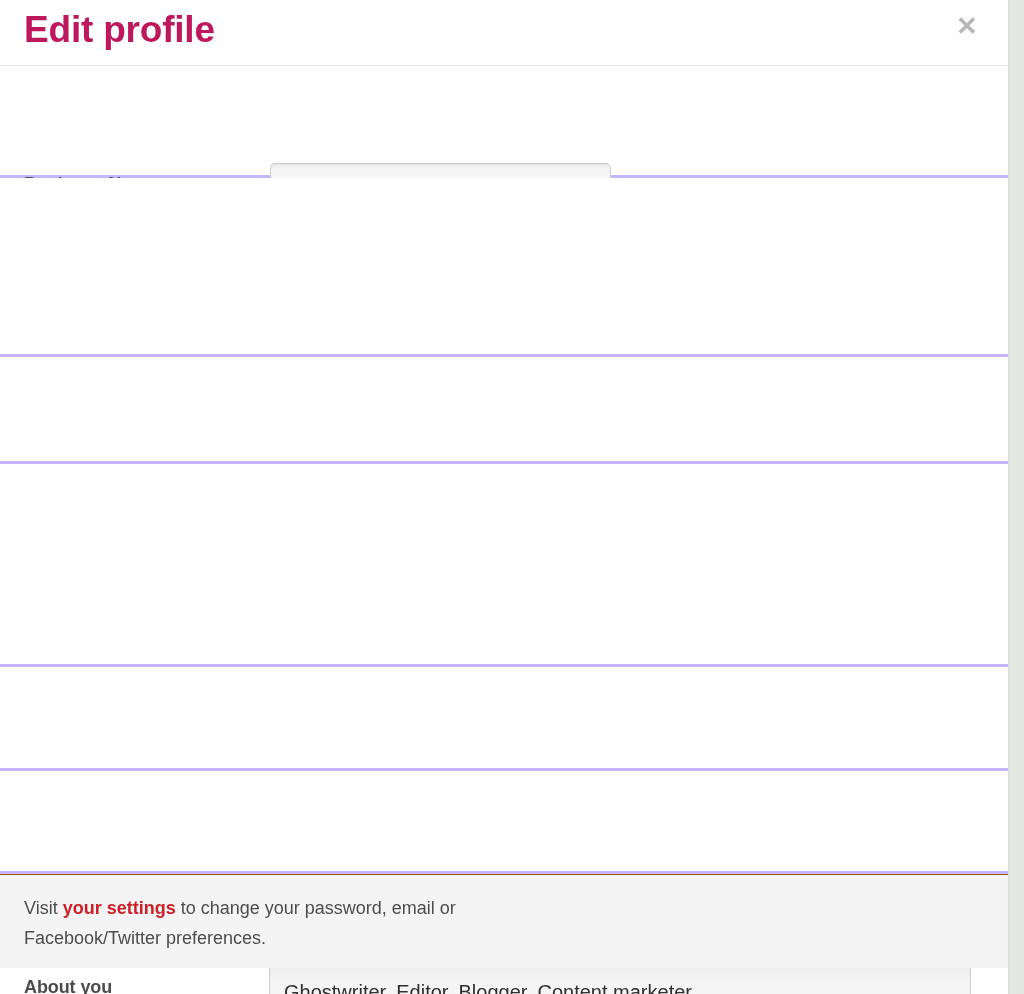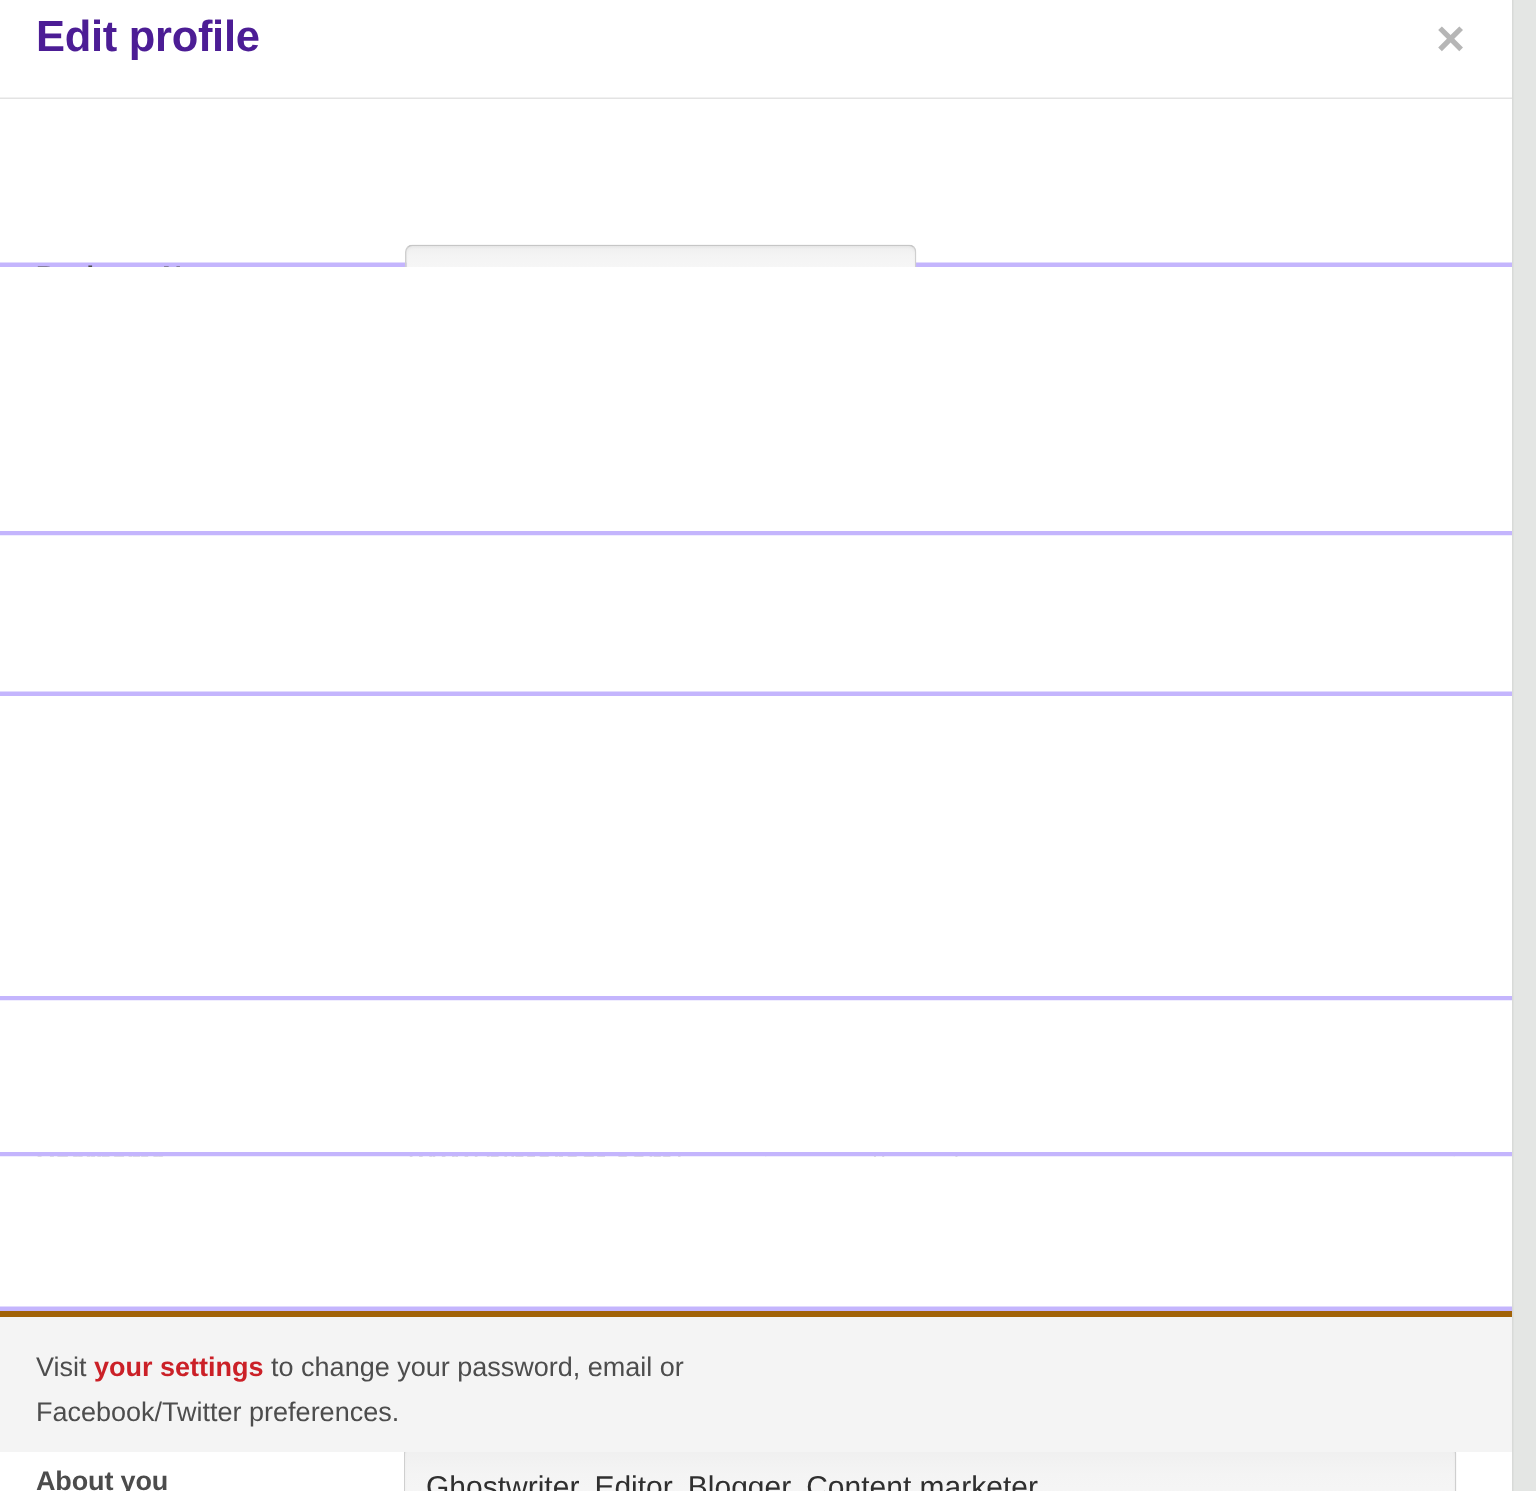--- a/index.html
+++ b/index.html
@@ -59,23 +59,23 @@
     position: relative;
     height: 66px;
     border-bottom: 1px solid #e3e3e3;
     box-sizing: border-box;
     background: #ffffff;
   }
   .modal-title {
     position: absolute;
     left: 24px;
     top: 9px;
-    font-size: 29px;
+    font-size: 37px;
     font-weight: bold;
-    color: #4c1d95;
+    color: #be185d;
     letter-spacing: -0.2px;
   }
   .close-btn {
     position: absolute;
     right: 26px;
     top: 11px;
     width: 30px;
     height: 30px;
     line-height: 30px;
     text-align: center;
@@ -315,21 +315,21 @@
   #row-location { height: 104px; }
 
   
   #row-website { height: 103px; }
 
   
   .modal-footer {
     position: relative;
     height: 94px;
     background: #f4f4f4;
-    border-top: 4px solid #a16207;
+    border-top: 1px solid #a16207;
     box-sizing: border-box;
     text-decoration: underline;
   }
   .footer-text {
     position: absolute;
     left: 24px;
     top: 18px;
     width: 560px;
     font-size: 18px;
     line-height: 30px;

